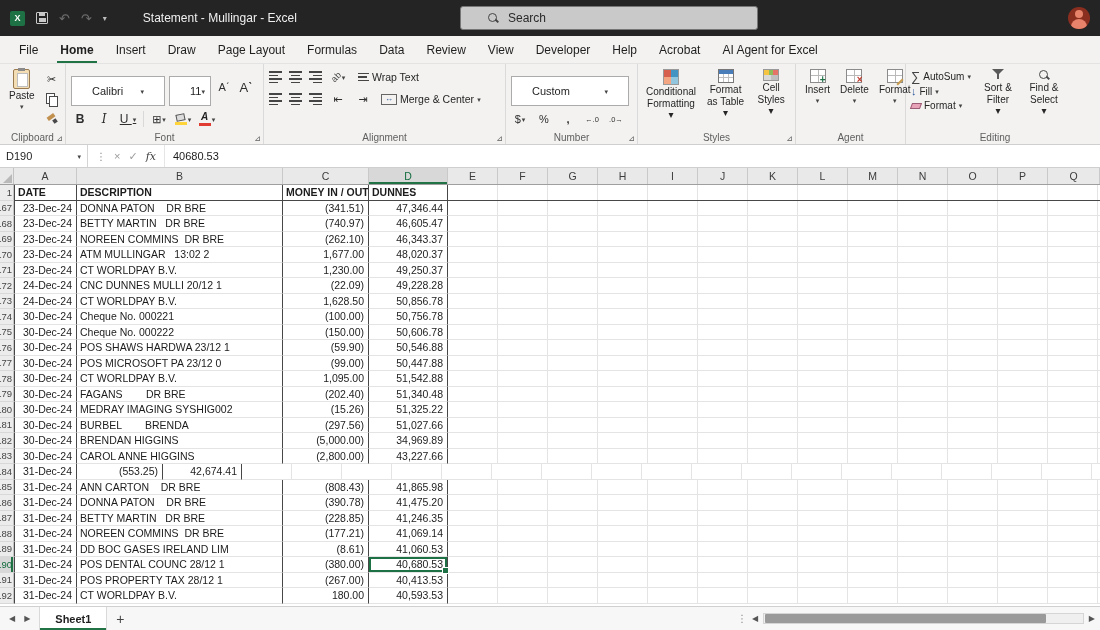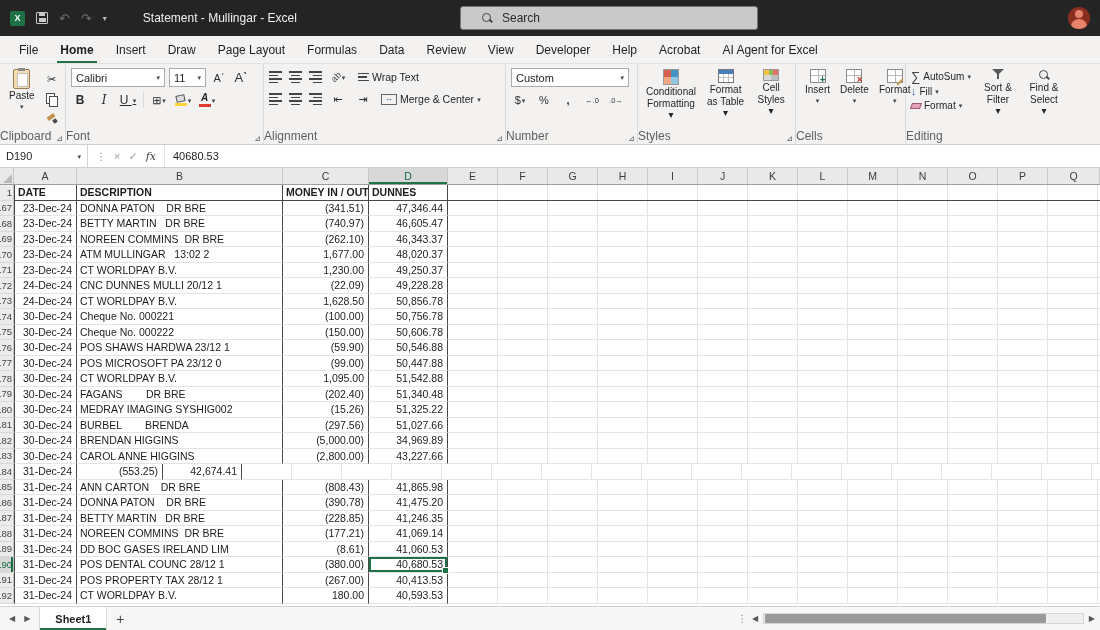--- a/index.html
+++ b/index.html
@@ -15,21 +15,21 @@
     font-weight:bold; display:flex; align-items:center; justify-content:center; border-radius:2px; }
   .fdisk { width:12px; height:12px; border:1px solid #c9c9c9; border-radius:1px; position:relative; display:inline-block; }
   .fdisk::before { content:""; position:absolute; top:0; left:2px; width:6px; height:3px; background:#c9c9c9; }
   .fdisk::after  { content:""; position:absolute; bottom:1px; left:2px; width:7px; height:4px; background:#c9c9c9; }
   .icon-btn { font-size:13px; color:#cfcfcf; line-height:1; }
   .icon-btn.disabled { color:#6d6d6d; }
   .qcaret { font-size:8px; color:#bdbdbd; }
   .title-text { font-size:12px; color:#f0f0f0; margin-left:26px; white-space:nowrap; }
   .searchbox { position:absolute; left:460px; top:6px; width:298px; height:24px;
     background:#c9c9c9; border:1px solid #767676; border-radius:3px; display:flex;
-    align-items:center; gap:9px; padding:0 20px; color:#2a2a2a; font-size:12px; }
+    align-items:center; gap:9px; padding:0 26px; color:#2a2a2a; font-size:12px; }
   .mag { position:relative; width:12px; height:12px; display:inline-block; }
   .mag::before { content:""; position:absolute; left:1px; top:1px; width:7px; height:7px;
     border:1.4px solid #444; border-radius:50%; }
   .mag::after { content:""; position:absolute; left:8px; top:8px; width:4px; height:1.6px;
     background:#444; transform:rotate(45deg); }
   .avatar { position:absolute; right:10px; top:7px; width:22px; height:22px; border-radius:50%;
     background:#8a2f20; overflow:hidden; }
   .avatar::before { content:""; position:absolute; left:7px; top:3px; width:8px; height:8px;
     border-radius:50%; background:#e8836b; }
   .avatar::after { content:""; position:absolute; left:3px; top:12px; width:16px; height:10px;
@@ -38,29 +38,29 @@
   
   .tabbar { height:28px; background:#f3f2f1; display:flex; align-items:stretch;
     padding-left:8px; border-bottom:1px solid #e3e3e3; flex:0 0 auto; }
   .tab { display:flex; align-items:center; padding:0 11px; font-size:12px; color:#1f1f1f; position:relative; white-space:nowrap; }
   .tab.active { font-weight:bold; }
   .tab.active::after { content:""; position:absolute; left:8px; right:8px; bottom:0; height:2.5px; background:#217346; }
 
   
   .ribbon { height:81px; background:#f3f2f1; display:flex; border-bottom:1px solid #cfcfcf; flex:0 0 auto; overflow:hidden; }
   .group { position:relative; border-right:1px solid #dadada; padding:4px 5px 13px; flex:0 0 auto; }
-  .g-label { position:absolute; bottom:1px; left:0; right:0; text-align:left; font-size:12px; color:#5f5f5f; }
+  .g-label { position:absolute; bottom:1px; left:0; right:0; text-align:center; font-size:10px; color:#5f5f5f; }
   .launcher { position:absolute; right:2px; bottom:1px; font-size:8px; color:#5f5f5f; }
   .rows { display:flex; flex-direction:column; gap:4px; }
   .r { display:flex; align-items:center; gap:4px; }
   .bigbtn { display:flex; flex-direction:column; align-items:center; font-size:10px; color:#262626;
     padding:1px 4px; gap:1px; text-align:center; line-height:1.15; }
   .caret { font-size:7px; color:#444; line-height:1; }
-  .combo { background:#fff; border:1px solid #ababab; height:19px; display:flex; align-items:center;
-    justify-content:space-between; font-size:11px; padding:0 4px; color:#1f1f1f; }
+  .combo { background:#fff; border:1px solid #ababab; height:30px; display:flex; align-items:center;
+    justify-content:space-between; font-size:11px; padding:0 20px; color:#1f1f1f;margin-top:8px; }
   .mini { min-width:18px; height:18px; display:flex; align-items:center; justify-content:center;
     font-size:11px; color:#2e2e2e; gap:1px; }
   .vsep { width:1px; height:16px; background:#d9d9d9; }
   .ic-paste { width:17px; height:20px; border:1px solid #9a7b4f; background:#f3ddb4; border-radius:2px; position:relative; }
   .ic-paste::before { content:""; position:absolute; top:-2px; left:4px; width:7px; height:3px; background:#8a8a8a; }
   .ic-paste::after { content:""; position:absolute; right:1px; bottom:1px; width:9px; height:12px; background:#fff; border:1px solid #bdbdbd; }
   .copyic { position:relative; width:11px; height:13px; }
   .copyic::before,.copyic::after { content:""; position:absolute; width:7px; height:9px; border:1px solid #4a4a4a; background:#fff; }
   .copyic::before { left:0; top:0; } .copyic::after { left:3px; top:3px; }
   .brushic { position:relative; width:12px; height:12px; }
@@ -374,21 +374,21 @@
           <span class="cellgrid ovr-x"></span>
           <span>Delete</span>
           <span class="caret">▾</span>
         </div>
         <div class="bigbtn">
           <span class="cellgrid ovr-pen"></span>
           <span>Format</span>
           <span class="caret">▾</span>
         </div>
       </div>
-      <span class="g-label">Cells</span>
+      <span class="g-label">Agent</span>
     </div>
 
     <div class="group" style="width:178px;border-right:none">
       <div class="r" style="align-items:flex-start;gap:8px">
         <div class="rows" style="gap:3px;padding-top:2px">
           <div class="er">
             <span class="ic-sum">∑</span>
             <span>AutoSum</span>
             <span class="caret">▾</span>
           </div>

